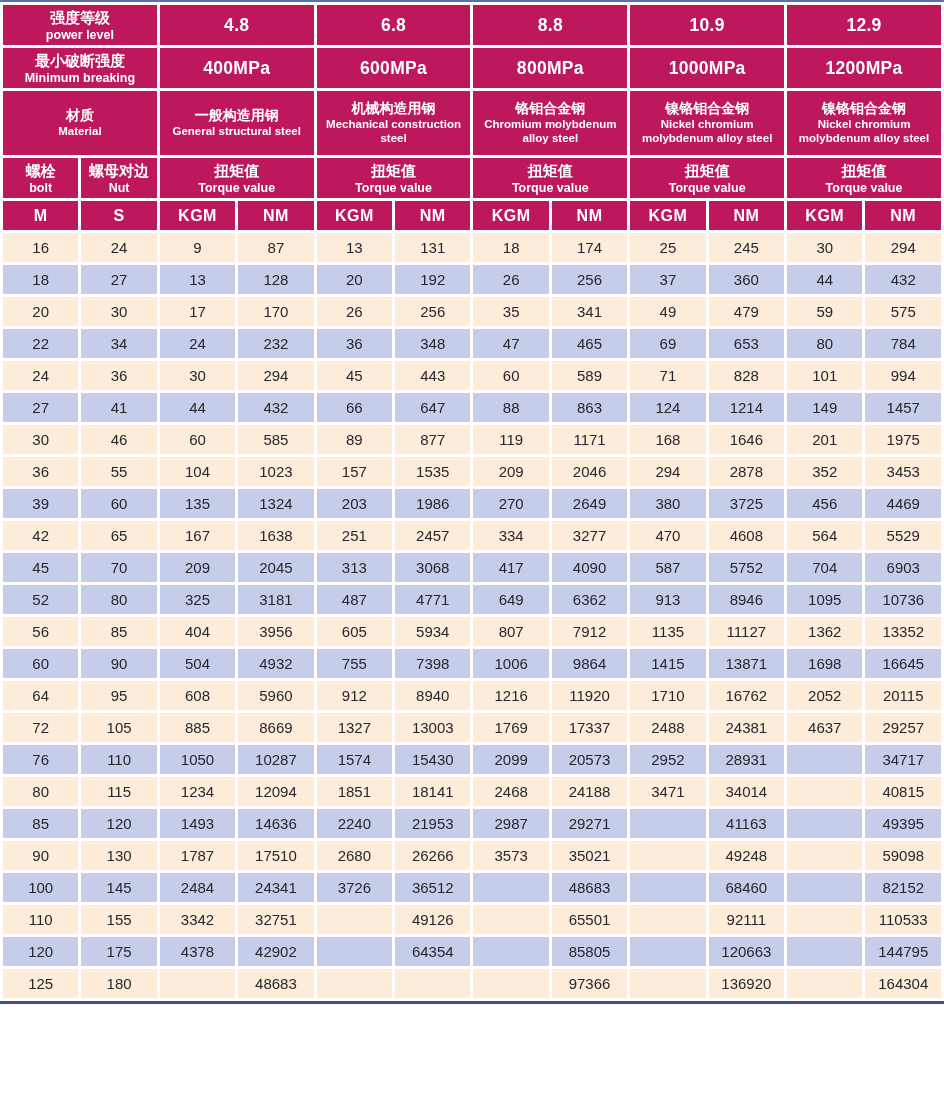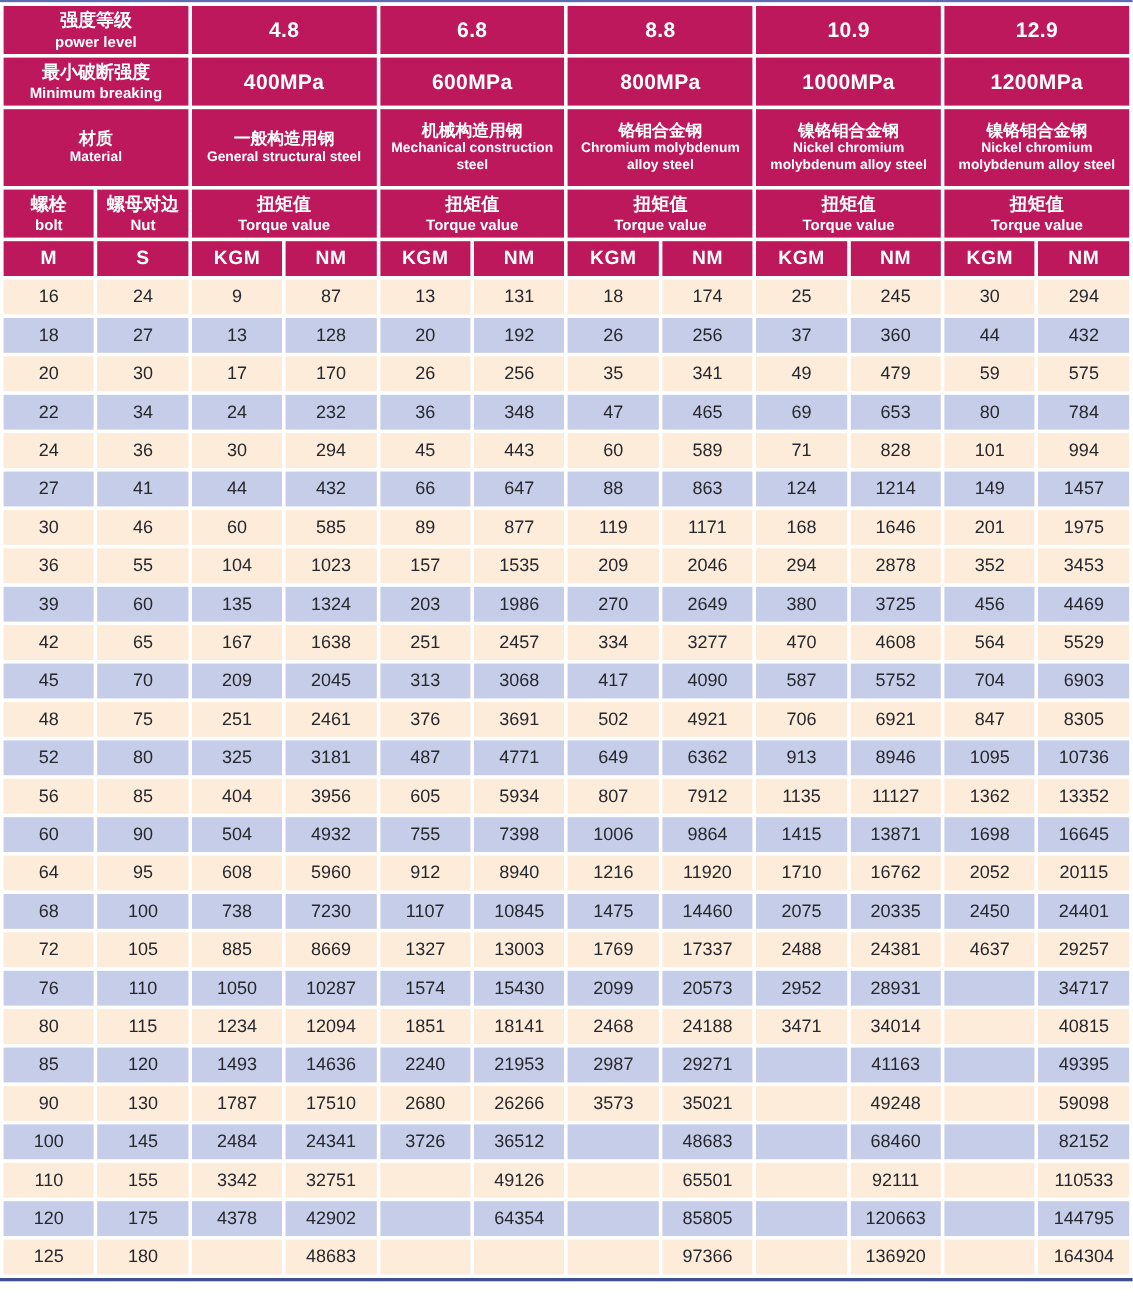--- a/index.html
+++ b/index.html
@@ -283,34 +283,20 @@
           <td>2045</td>
           <td>313</td>
           <td>3068</td>
           <td>417</td>
           <td>4090</td>
           <td>587</td>
           <td>5752</td>
           <td>704</td>
           <td>6903</td>
         </tr>
-        <tr class="cream">
-          <td>48</td>
-          <td>75</td>
-          <td>251</td>
-          <td>2461</td>
-          <td>376</td>
-          <td>3691</td>
-          <td>502</td>
-          <td>4921</td>
-          <td>706</td>
-          <td>6921</td>
-          <td>847</td>
-          <td>8305</td>
-        </tr>
         <tr class="blue">
           <td>52</td>
           <td>80</td>
           <td>325</td>
           <td>3181</td>
           <td>487</td>
           <td>4771</td>
           <td>649</td>
           <td>6362</td>
           <td>913</td>
@@ -353,34 +339,20 @@
           <td>5960</td>
           <td>912</td>
           <td>8940</td>
           <td>1216</td>
           <td>11920</td>
           <td>1710</td>
           <td>16762</td>
           <td>2052</td>
           <td>20115</td>
         </tr>
-        <tr class="blue">
-          <td>68</td>
-          <td>100</td>
-          <td>738</td>
-          <td>7230</td>
-          <td>1107</td>
-          <td>10845</td>
-          <td>1475</td>
-          <td>14460</td>
-          <td>2075</td>
-          <td>20335</td>
-          <td>2450</td>
-          <td>24401</td>
-        </tr>
         <tr class="cream">
           <td>72</td>
           <td>105</td>
           <td>885</td>
           <td>8669</td>
           <td>1327</td>
           <td>13003</td>
           <td>1769</td>
           <td>17337</td>
           <td>2488</td>

